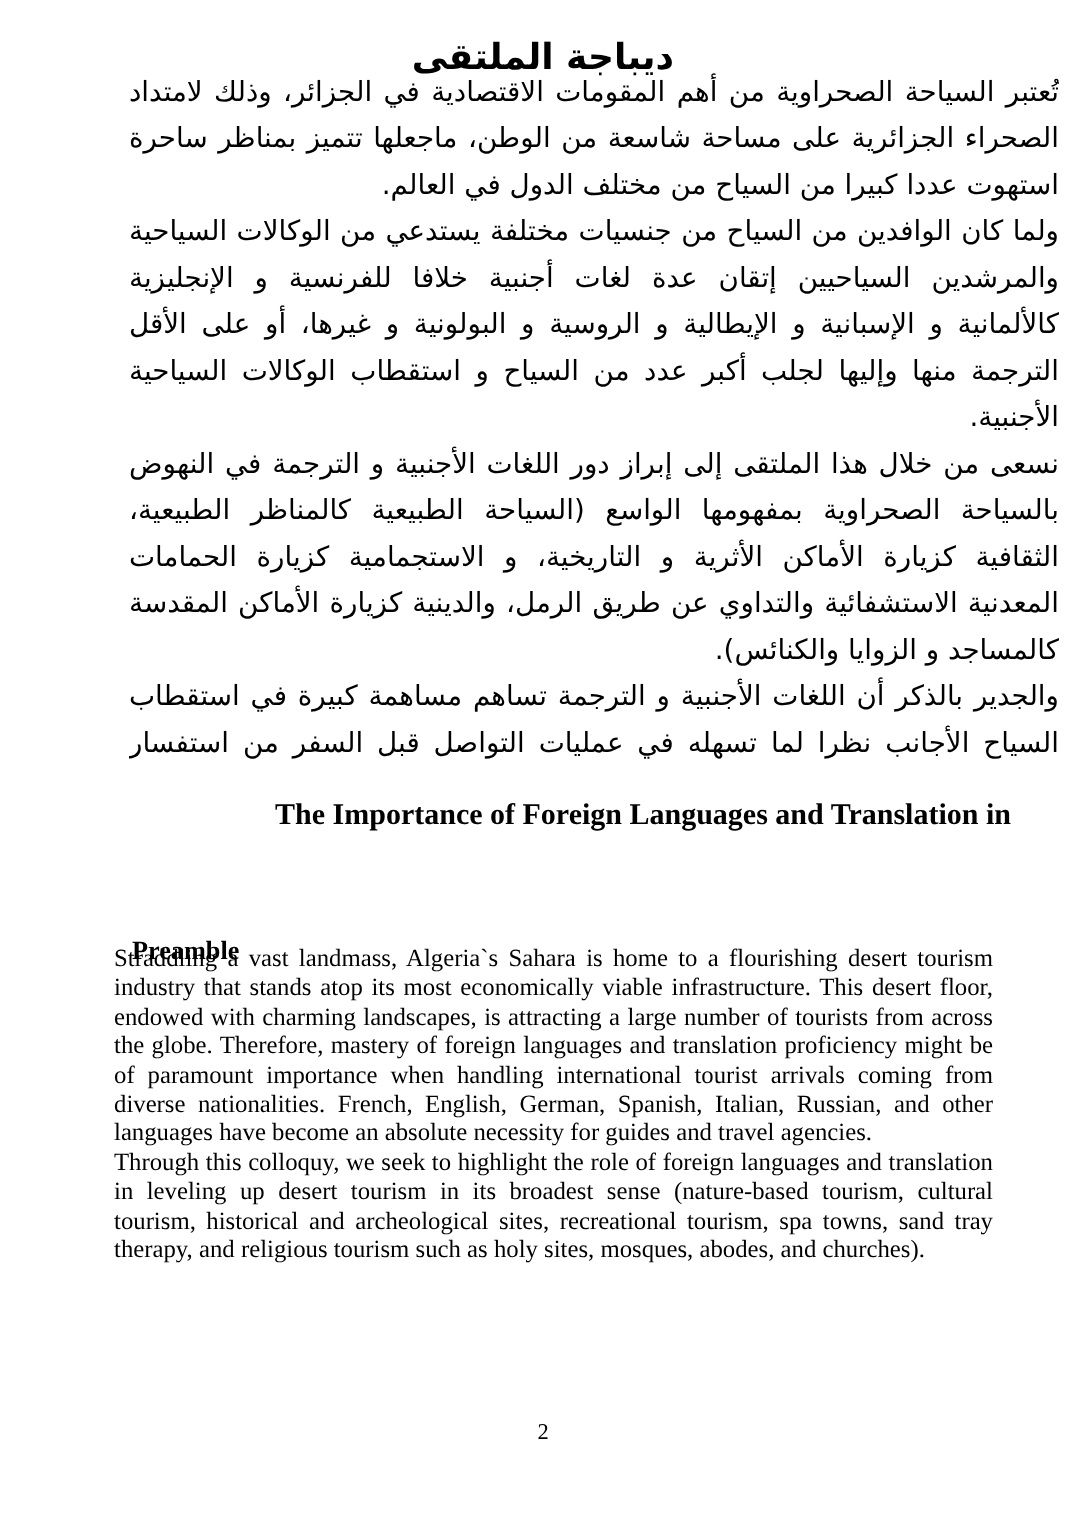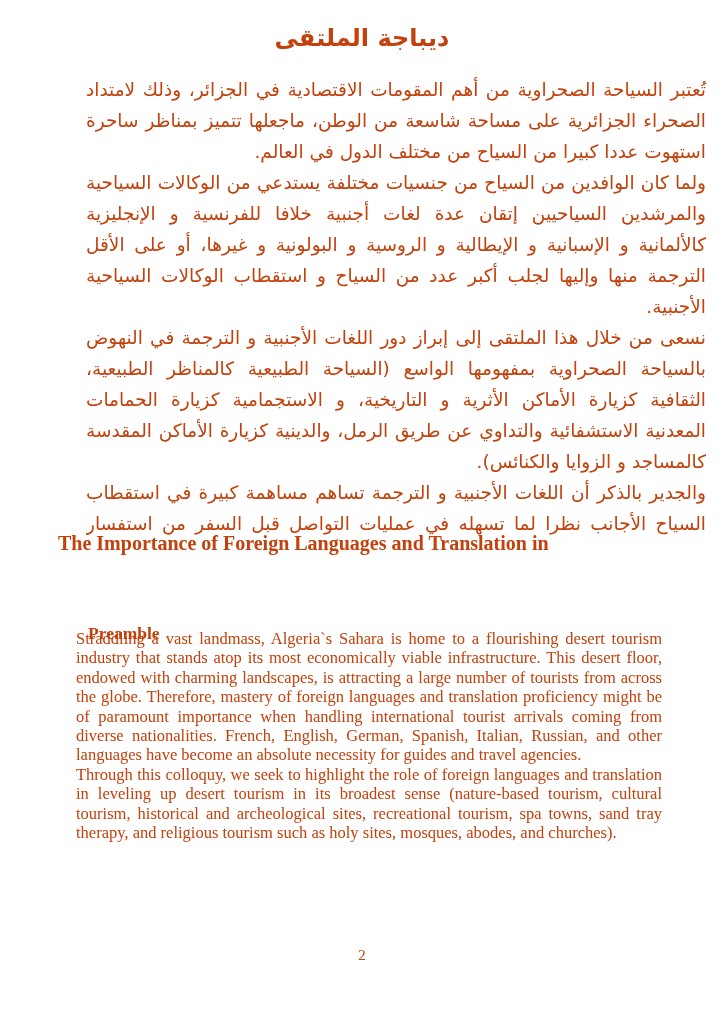--- a/index.html
+++ b/index.html
@@ -9,21 +9,21 @@
   }
   body {
     width: 724px;
     height: 1024px;
   }
   .page {
     position: relative;
     width: 724px;
     height: 1024px;
     background: #ffffff;
-    color: #c2410c;
+    color: #000000;
     overflow: hidden;
   }
 
   
   .ar-title {
     position: absolute;
     top: 5px;
     left: 0;
     right: 0;
     text-align: center;
@@ -38,34 +38,33 @@
     top: 46px;
     left: 86px;
     right: 18px;
     height: 466px;
     overflow: hidden;
     direction: rtl;
     text-align: justify;
     font-family: "DejaVu Sans", sans-serif;
     font-size: 18.5px;
     line-height: 31px;
-    margin-top: 28px;
   }
   .ar-body p {
     margin: 0;
     padding: 0;
   }
 
   
   .en-title {
     position: absolute;
     top: 512px;
-    left: 58px;
+    left: 42px;
     right: 50px;
-    text-align: left;
+    text-align: right;
     font-family: "Liberation Serif", serif;
     font-weight: bold;
     font-size: 20px;
     line-height: 28.5px;
   }
   .en-heading {
     position: absolute;
     top: 605px;
     left: 88px;
     right: 62px;

